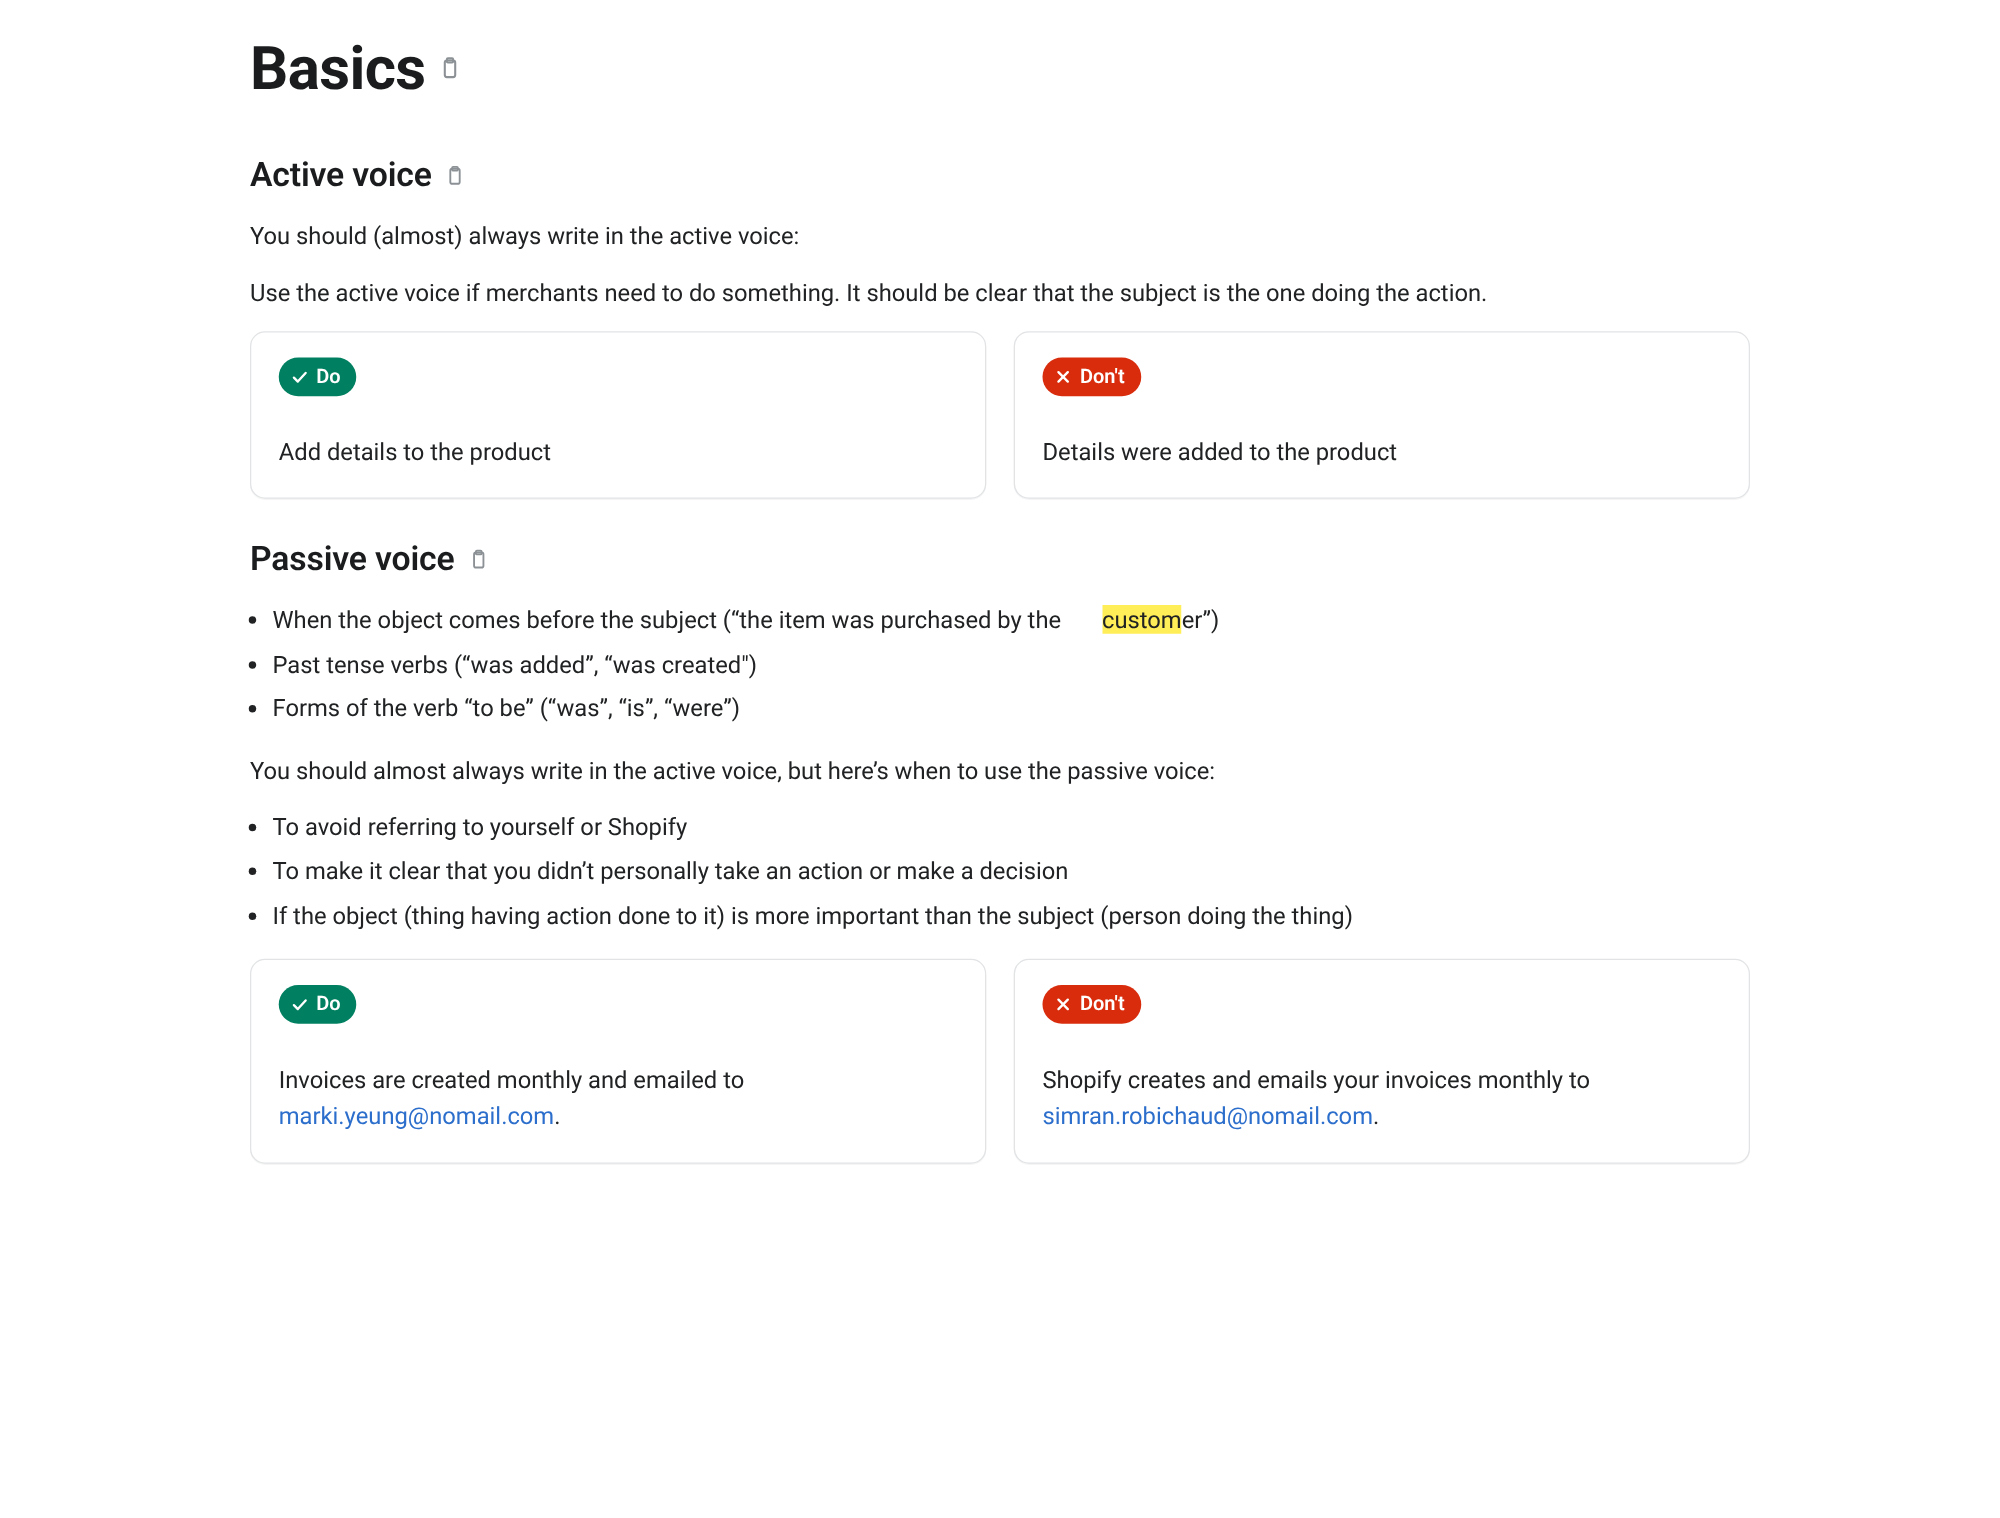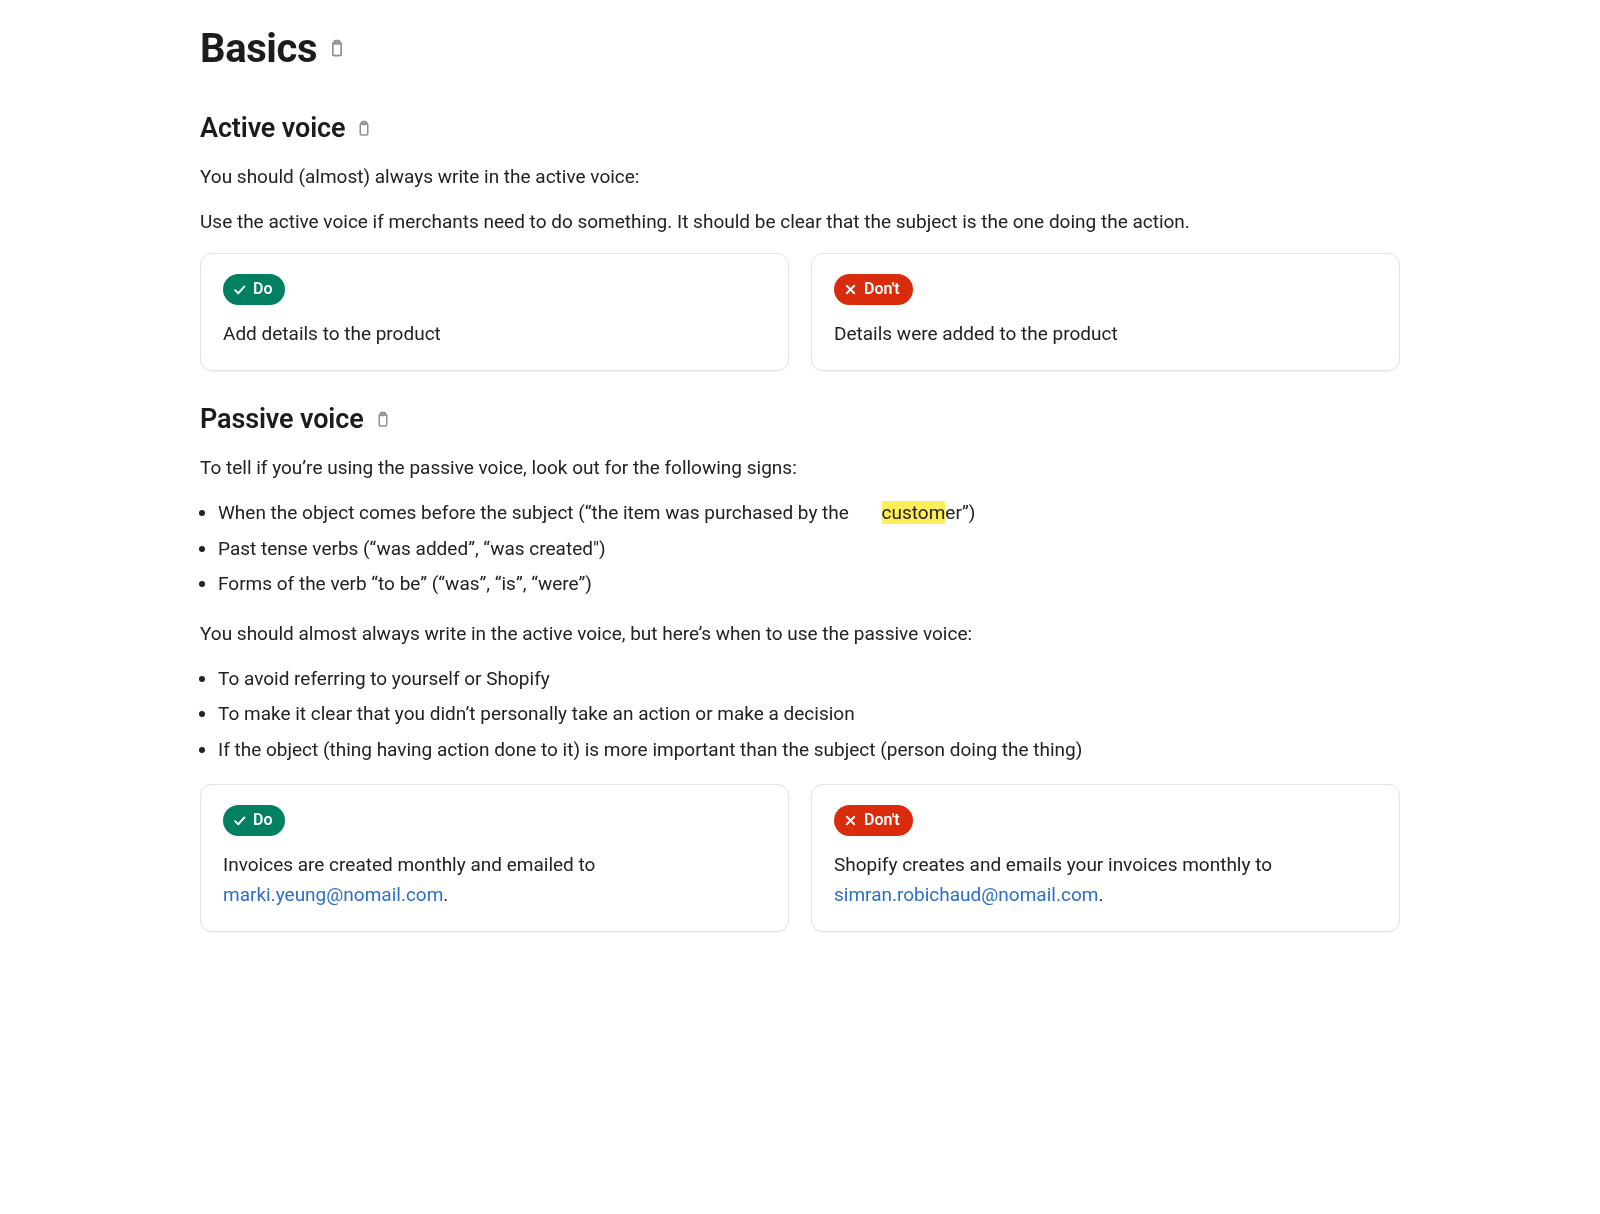--- a/index.html
+++ b/index.html
@@ -20,21 +20,21 @@
     line-height:1.55;
     -webkit-font-smoothing:antialiased;
   }
   .page{
     width:1248px;
     margin:0 auto;
     padding:18px 24px 60px 24px;
     box-sizing:border-box;
   }
   h1{
-    font-size:40px;
+    font-size:48px;
     font-weight:700;
     margin:0 0 28px 0;
     letter-spacing:-.01em;
     display:flex;
     align-items:center;
     gap:10px;
     color:#1a1c1d;
   }
   h2{
     font-size:27px;
@@ -73,21 +73,21 @@
   }
   .badge{
     display:inline-flex;
     align-items:center;
     gap:6px;
     color:#fff;
     font-weight:600;
     font-size:16px;
     padding:3px 13px 3px 9px;
     border-radius:999px;
-    margin-bottom:14px;
+    margin-bottom:30px;
   }
   .badge.do{background:var(--green);}
   .badge.dont{background:var(--red);}
   .badge .ico{
     display:inline-flex;
     width:15px;height:15px;
   }
   .badge .ico svg{width:100%;height:100%;display:block;stroke:#fff;stroke-width:3;fill:none;stroke-linecap:round;stroke-linejoin:round;}
   .card .body{font-size:19px;}
   .link{color:var(--link);text-decoration:none;}
@@ -151,21 +151,20 @@
   <h2>
     <span>Passive voice</span>
     <span class="clip">
       <svg viewBox="0 0 24 24" fill="none" stroke="currentColor" stroke-width="2" stroke-linecap="round" stroke-linejoin="round">
           <rect x="7" y="4" width="10" height="16" rx="2"></rect>
           <rect x="9" y="2" width="6" height="4" rx="1"></rect>
         </svg>
     </span>
   </h2>
 
-  <p>To tell if you’re using the passive voice, look out for the following signs:</p>
 
   <ul>
     <li>
       <span>When the object comes before the subject (“the item was purchased by the </span><span class="highlight">custom</span><span>er”)</span>
     </li>
     <li>Past tense verbs (“was added”, “was created")</li>
     <li>Forms of the verb “to be” (“was”, “is”, “were”)</li>
   </ul>
 
   <p>You should almost always write in the active voice, but here’s when to use the passive voice:</p>

